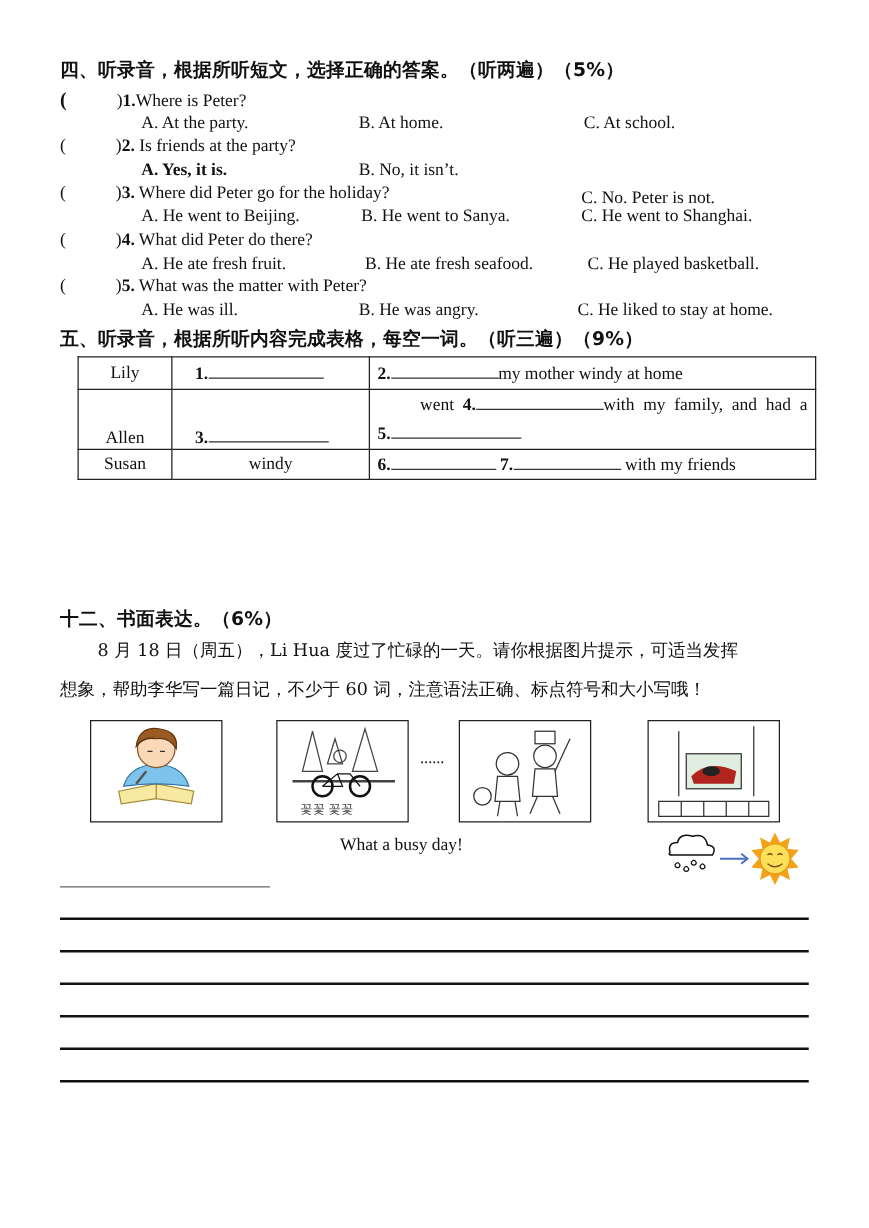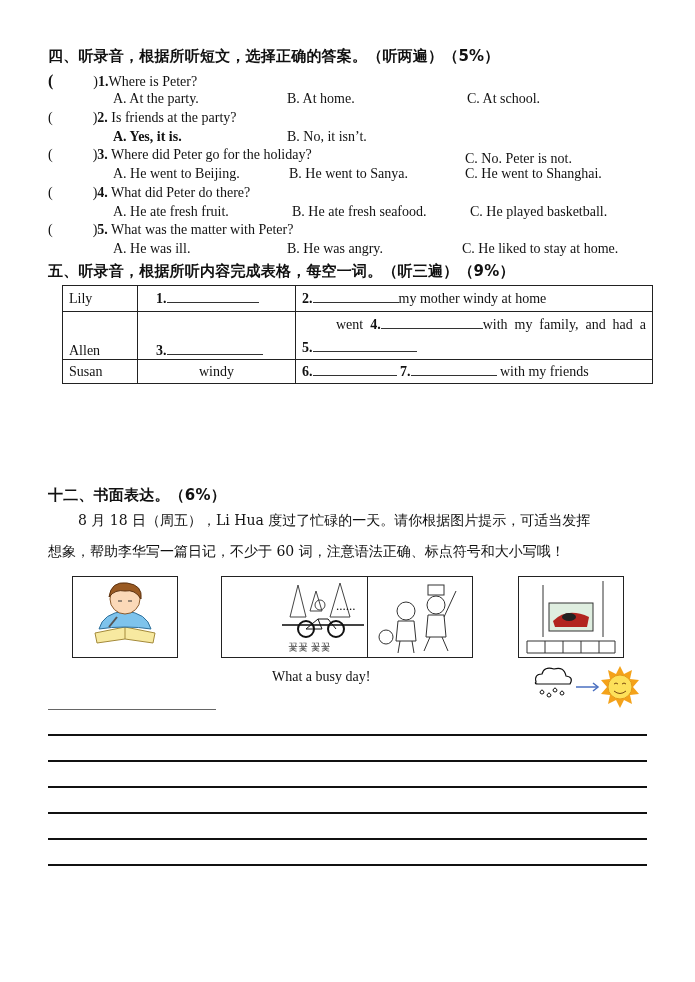--- a/index.html
+++ b/index.html
@@ -6,21 +6,21 @@
   body { width:695px; height:982px; position:relative; overflow:hidden;
          font-family:"Liberation Serif", "DejaVu Serif", serif; color:#111; }
   .abs { position:absolute; }
   .h { font-weight:bold; font-size:15px; font-family:"DejaVu Sans", sans-serif; letter-spacing:0.2px; }
   .q { font-size:14px; white-space:nowrap; }
   .q b { font-weight:bold; }
   .opt { font-size:14px; white-space:nowrap; }
   table.grid { position:absolute; left:62px; top:285px; width:591px; border-collapse:collapse; font-size:14px; }
   table.grid td, table.grid th { border:1px solid #222; padding:0 6px; vertical-align:bottom; }
   table.grid th { font-weight:bold; height:22px; text-align:center; vertical-align:middle; }
-  .c1 { width:62px; text-align:left; }
+  .c1 { width:62px; text-align:center; }
   .c2 { width:133px; }
   .blank { display:inline-block; border-bottom:1px solid #333; height:12px; }
   .just { text-align:justify; text-align-last:justify;margin-left:34px; }
   .para { font-size:14px; font-family:"DejaVu Serif", serif; }
   .pic { position:absolute; border:1px solid #222; background:#fff; }
   .line { position:absolute; left:48px; width:599px; height:2px; background:#111; }
 </style>
 </head>
 <body>
 
@@ -93,21 +93,21 @@
     <line x1="52" y1="50" x2="52" y2="62" stroke="#a48a3a"></line>
     <path d="M26 52 Q30 36 52 34 Q74 36 78 52 Q66 50 52 50 Q38 50 26 52Z" fill="#7ec3ec" stroke="#2d6f9a"></path>
     <circle cx="52" cy="22" r="15" fill="#fbd9b8" stroke="#8a5a2c"></circle>
     <path d="M36 20 Q38 4 54 6 Q70 8 68 22 Q62 12 52 14 Q42 12 36 20Z" fill="#9a5a22" stroke="#5c3210"></path>
     <line x1="45" y1="24" x2="49" y2="24" stroke="#333"></line>
     <line x1="55" y1="24" x2="59" y2="24" stroke="#333"></line>
     <line x1="36" y1="50" x2="44" y2="40" stroke="#555" stroke-width="2"></line>
   </svg>
 </div>
 
-<div class="pic" style="left:221px;top:576px;width:104px;height:80px;padding-left:48px;">
+<div class="pic" style="left:221px;top:576px;width:104px;height:80px;">
   <svg width="104" height="80" viewBox="0 0 104 80">
     <path d="M20 40 L28 8 L36 40 Z M60 40 L70 6 L80 40 Z M40 34 L46 14 L52 34 Z" fill="none" stroke="#444"></path>
     <line x1="12" y1="48" x2="94" y2="48" stroke="#444" stroke-width="2"></line>
     <circle cx="36" cy="52" r="8" fill="none" stroke="#111" stroke-width="2"></circle>
     <circle cx="66" cy="52" r="8" fill="none" stroke="#111" stroke-width="2"></circle>
     <path d="M36 52 L48 42 L58 42 L66 52 M48 42 L52 52 L36 52" fill="none" stroke="#111"></path>
     <circle cx="50" cy="28" r="5" fill="none" stroke="#444"></circle>
     <text x="18" y="73" font-size="10" fill="#444">꽃꽃 꽃꽃</text>
   </svg>
 </div>

